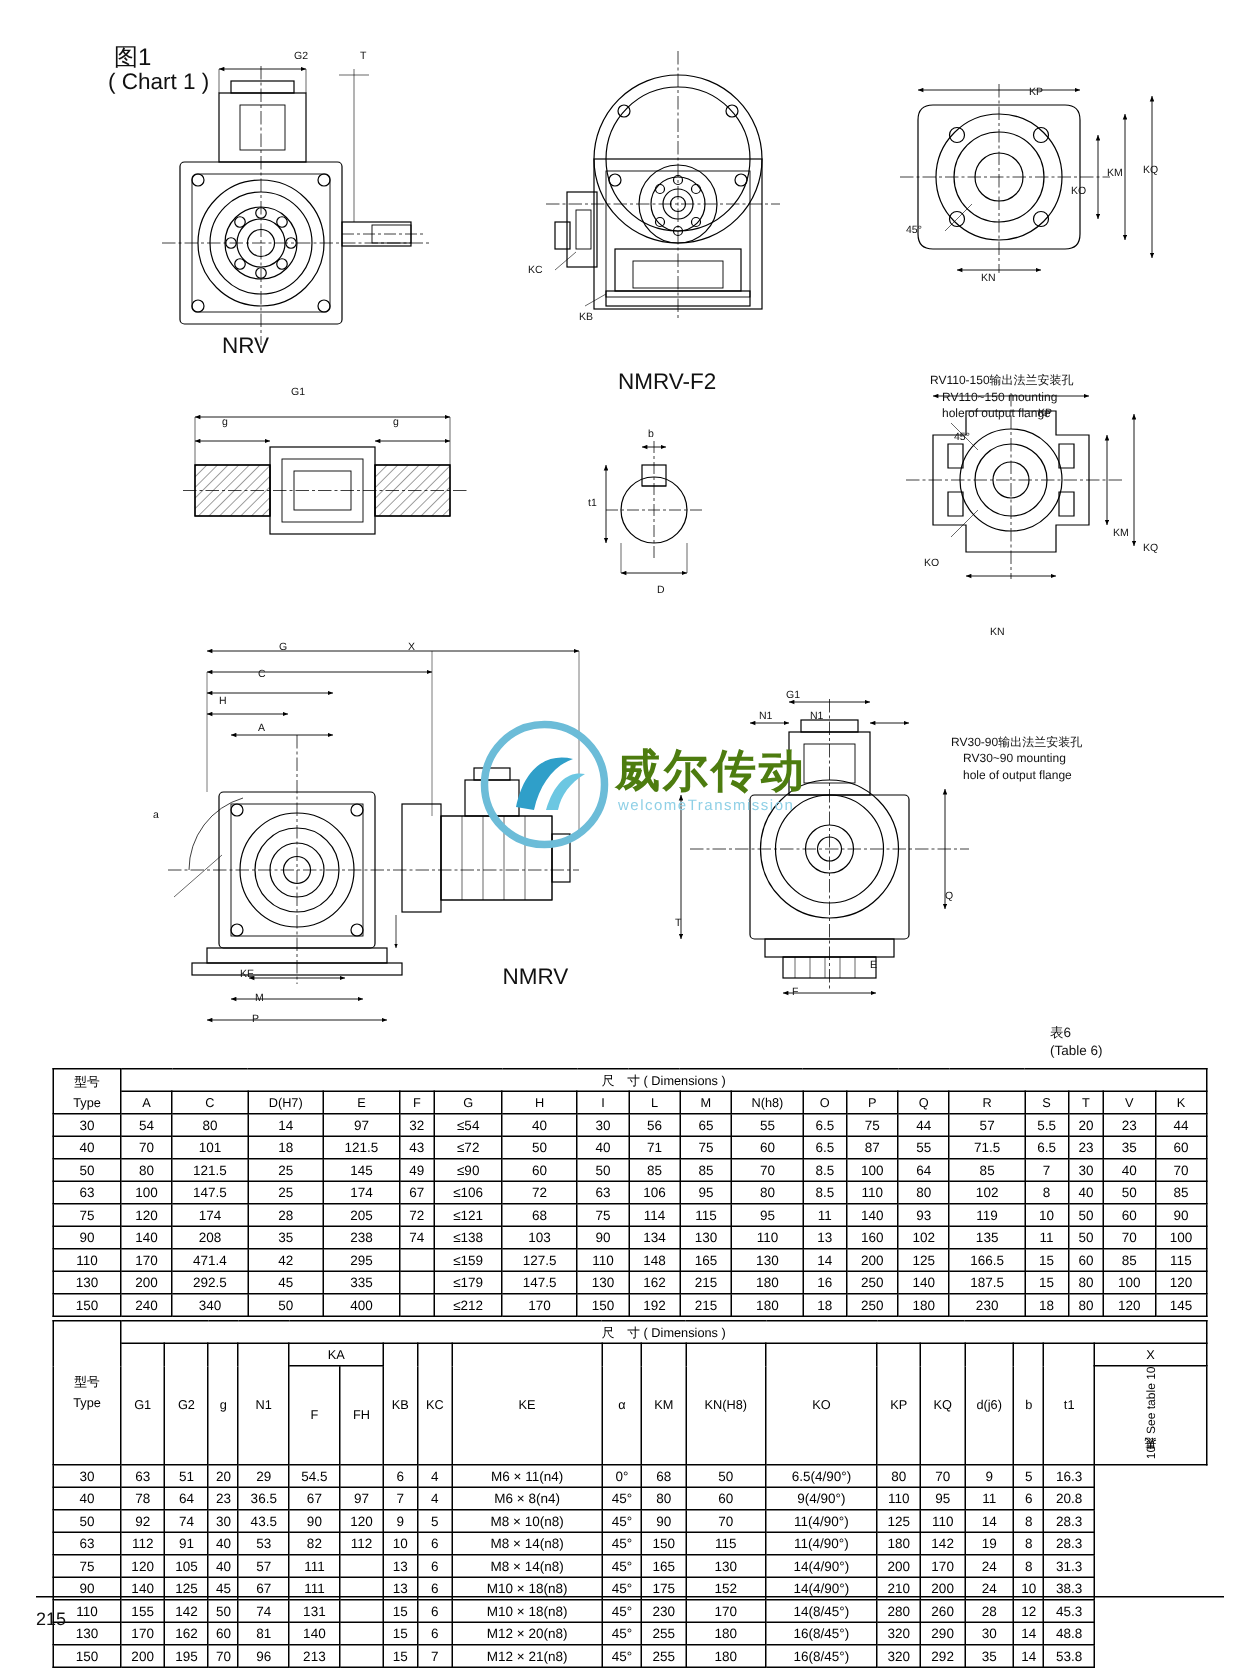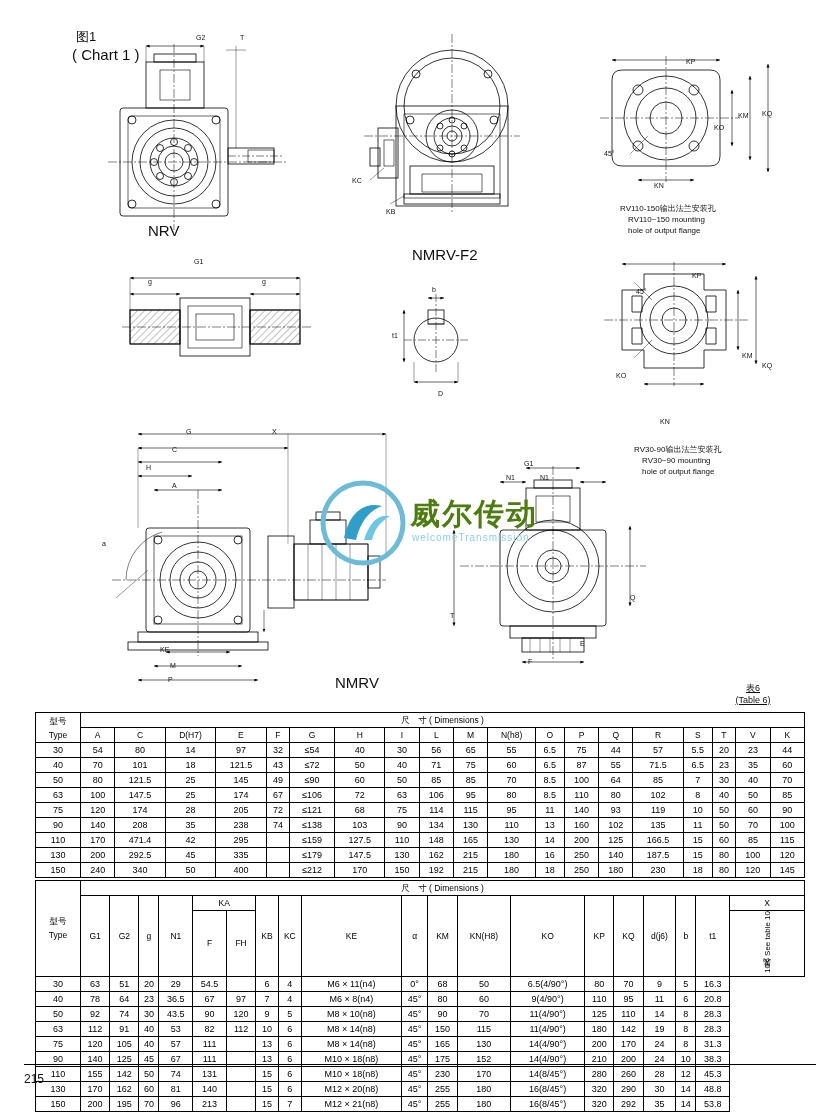--- a/index.html
+++ b/index.html
@@ -8,23 +8,23 @@
     background:#ffffff;
     font-family:"Liberation Sans", sans-serif;
     color:#111;
     position:relative;
     overflow:hidden;
   }
   .page{position:relative;width:840px;height:1120px;}
 
   
   .lbl{position:absolute;font-size:15px;color:#111;white-space:nowrap;}
-  .lbl.sm{font-size:8px;}
+  .lbl.sm{font-size:8px;margin-top:45px;}
   .lbl.xs{font-size:7px;}
-  .lbl.big{font-size:13px;}
+  .lbl.big{font-size:16px;}
 
   
   .drawings{position:absolute;left:0;top:0;width:840px;height:700px;}
   svg.dw{position:absolute;left:0;top:0;}
 
   
   .watermark{
     position:absolute;left:470px;top:525px;transform:translate(-50%,-50%);
     width:300px;height:90px;pointer-events:none;
   }
@@ -50,21 +50,21 @@
     padding:0;
     height:14px;
     line-height:14px;
     font-weight:normal;
     white-space:nowrap;
   }
   table.dim th{font-size:8.5px;}
   .tbl1{left:35px;top:712px;width:770px;}
   .tbl2{left:35px;top:880px;width:770px;}
 
-  .tabcap{position:absolute;font-size:9px;text-align:center;line-height:12px;text-decoration:underline;}
+  .tabcap{position:absolute;font-size:9px;text-align:left;line-height:12px;}
   .pageno{position:absolute;left:24px;top:1072px;font-size:12px;}
   .footline{position:absolute;left:24px;top:1064px;width:792px;height:1px;background:#000;}
 </style>
 </head>
 <body>
 
 <div class="page">
 
   <div class="drawings">
 
@@ -321,21 +321,21 @@
         </g>
 
       </g>
     </svg>
 
     <div class="lbl big" style="left:76px;top:28px;">图1</div>
     <div class="lbl" style="left:72px;top:46px;">( Chart 1 )</div>
 
     <div class="lbl" style="left:148px;top:222px;">NRV</div>
     <div class="lbl" style="left:412px;top:246px;">NMRV-F2</div>
-    <div class="lbl" style="left:335px;top:674px;">NMRV</div>
+    <div class="lbl" style="left:335px;top:643px;">NMRV</div>
 
     <div class="lbl sm" style="left:620px;top:203px;">RV110-150输出法兰安装孔</div>
     <div class="lbl sm" style="left:628px;top:215px;">RV110~150 mounting</div>
     <div class="lbl sm" style="left:628px;top:226px;">hole of output flange</div>
 
     <div class="lbl sm" style="left:634px;top:444px;">RV30-90输出法兰安装孔</div>
     <div class="lbl sm" style="left:642px;top:456px;">RV30~90 mounting</div>
     <div class="lbl sm" style="left:642px;top:467px;">hole of output flange</div>
 
     <div class="lbl xs" style="left:196px;top:34px;">G2</div>

